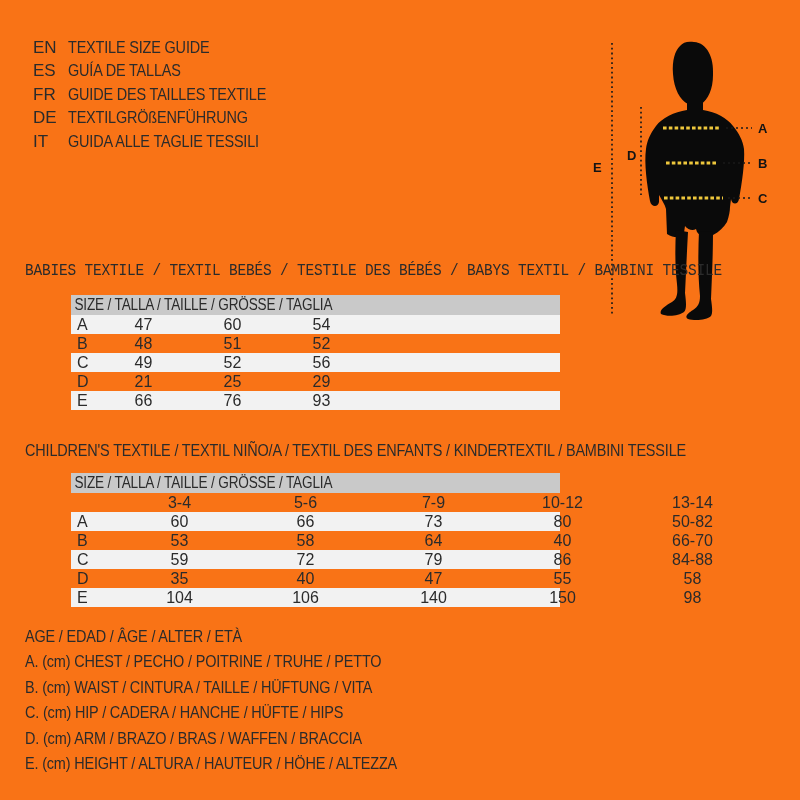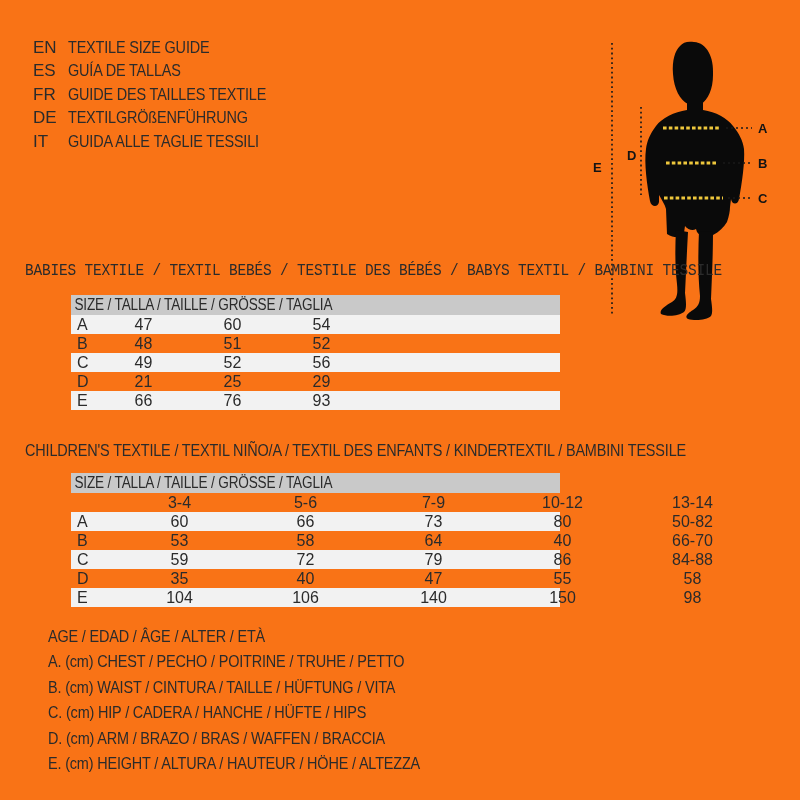--- a/index.html
+++ b/index.html
@@ -36,21 +36,21 @@
   .size-bar { height:20px; background:#c9c9c9; display:flex; align-items:center; }
   .size-bar .cond { padding-left:4px; font-size:16px; }
   .grid-row { display:grid; height:19px; align-items:center; }
   .babies-grid { grid-template-columns:28px 89px 89px 89px; }
   .children-grid { grid-template-columns:28px 89px 91px 93px 93px 95px;gap:36px; }
   .striped { background:#f2f2f2; }
   .rl { padding-left:6px; }
   .num { text-align:center; }
 
   
-  .legend { position:absolute; left:25px; top:624px;margin-left:23px; }
+  .legend { position:absolute; left:25px; top:624px; }
   .legend-line { height:25.5px; display:flex; align-items:center; font-size:17px; }
 
   
   .figure { position:absolute; left:580px; top:20px; width:220px; height:320px; }
   .figure text {
     font-family:"Liberation Sans", sans-serif;
     font-size:13px; font-weight:bold; fill:#141414;
   }
 </style>
 </head>

